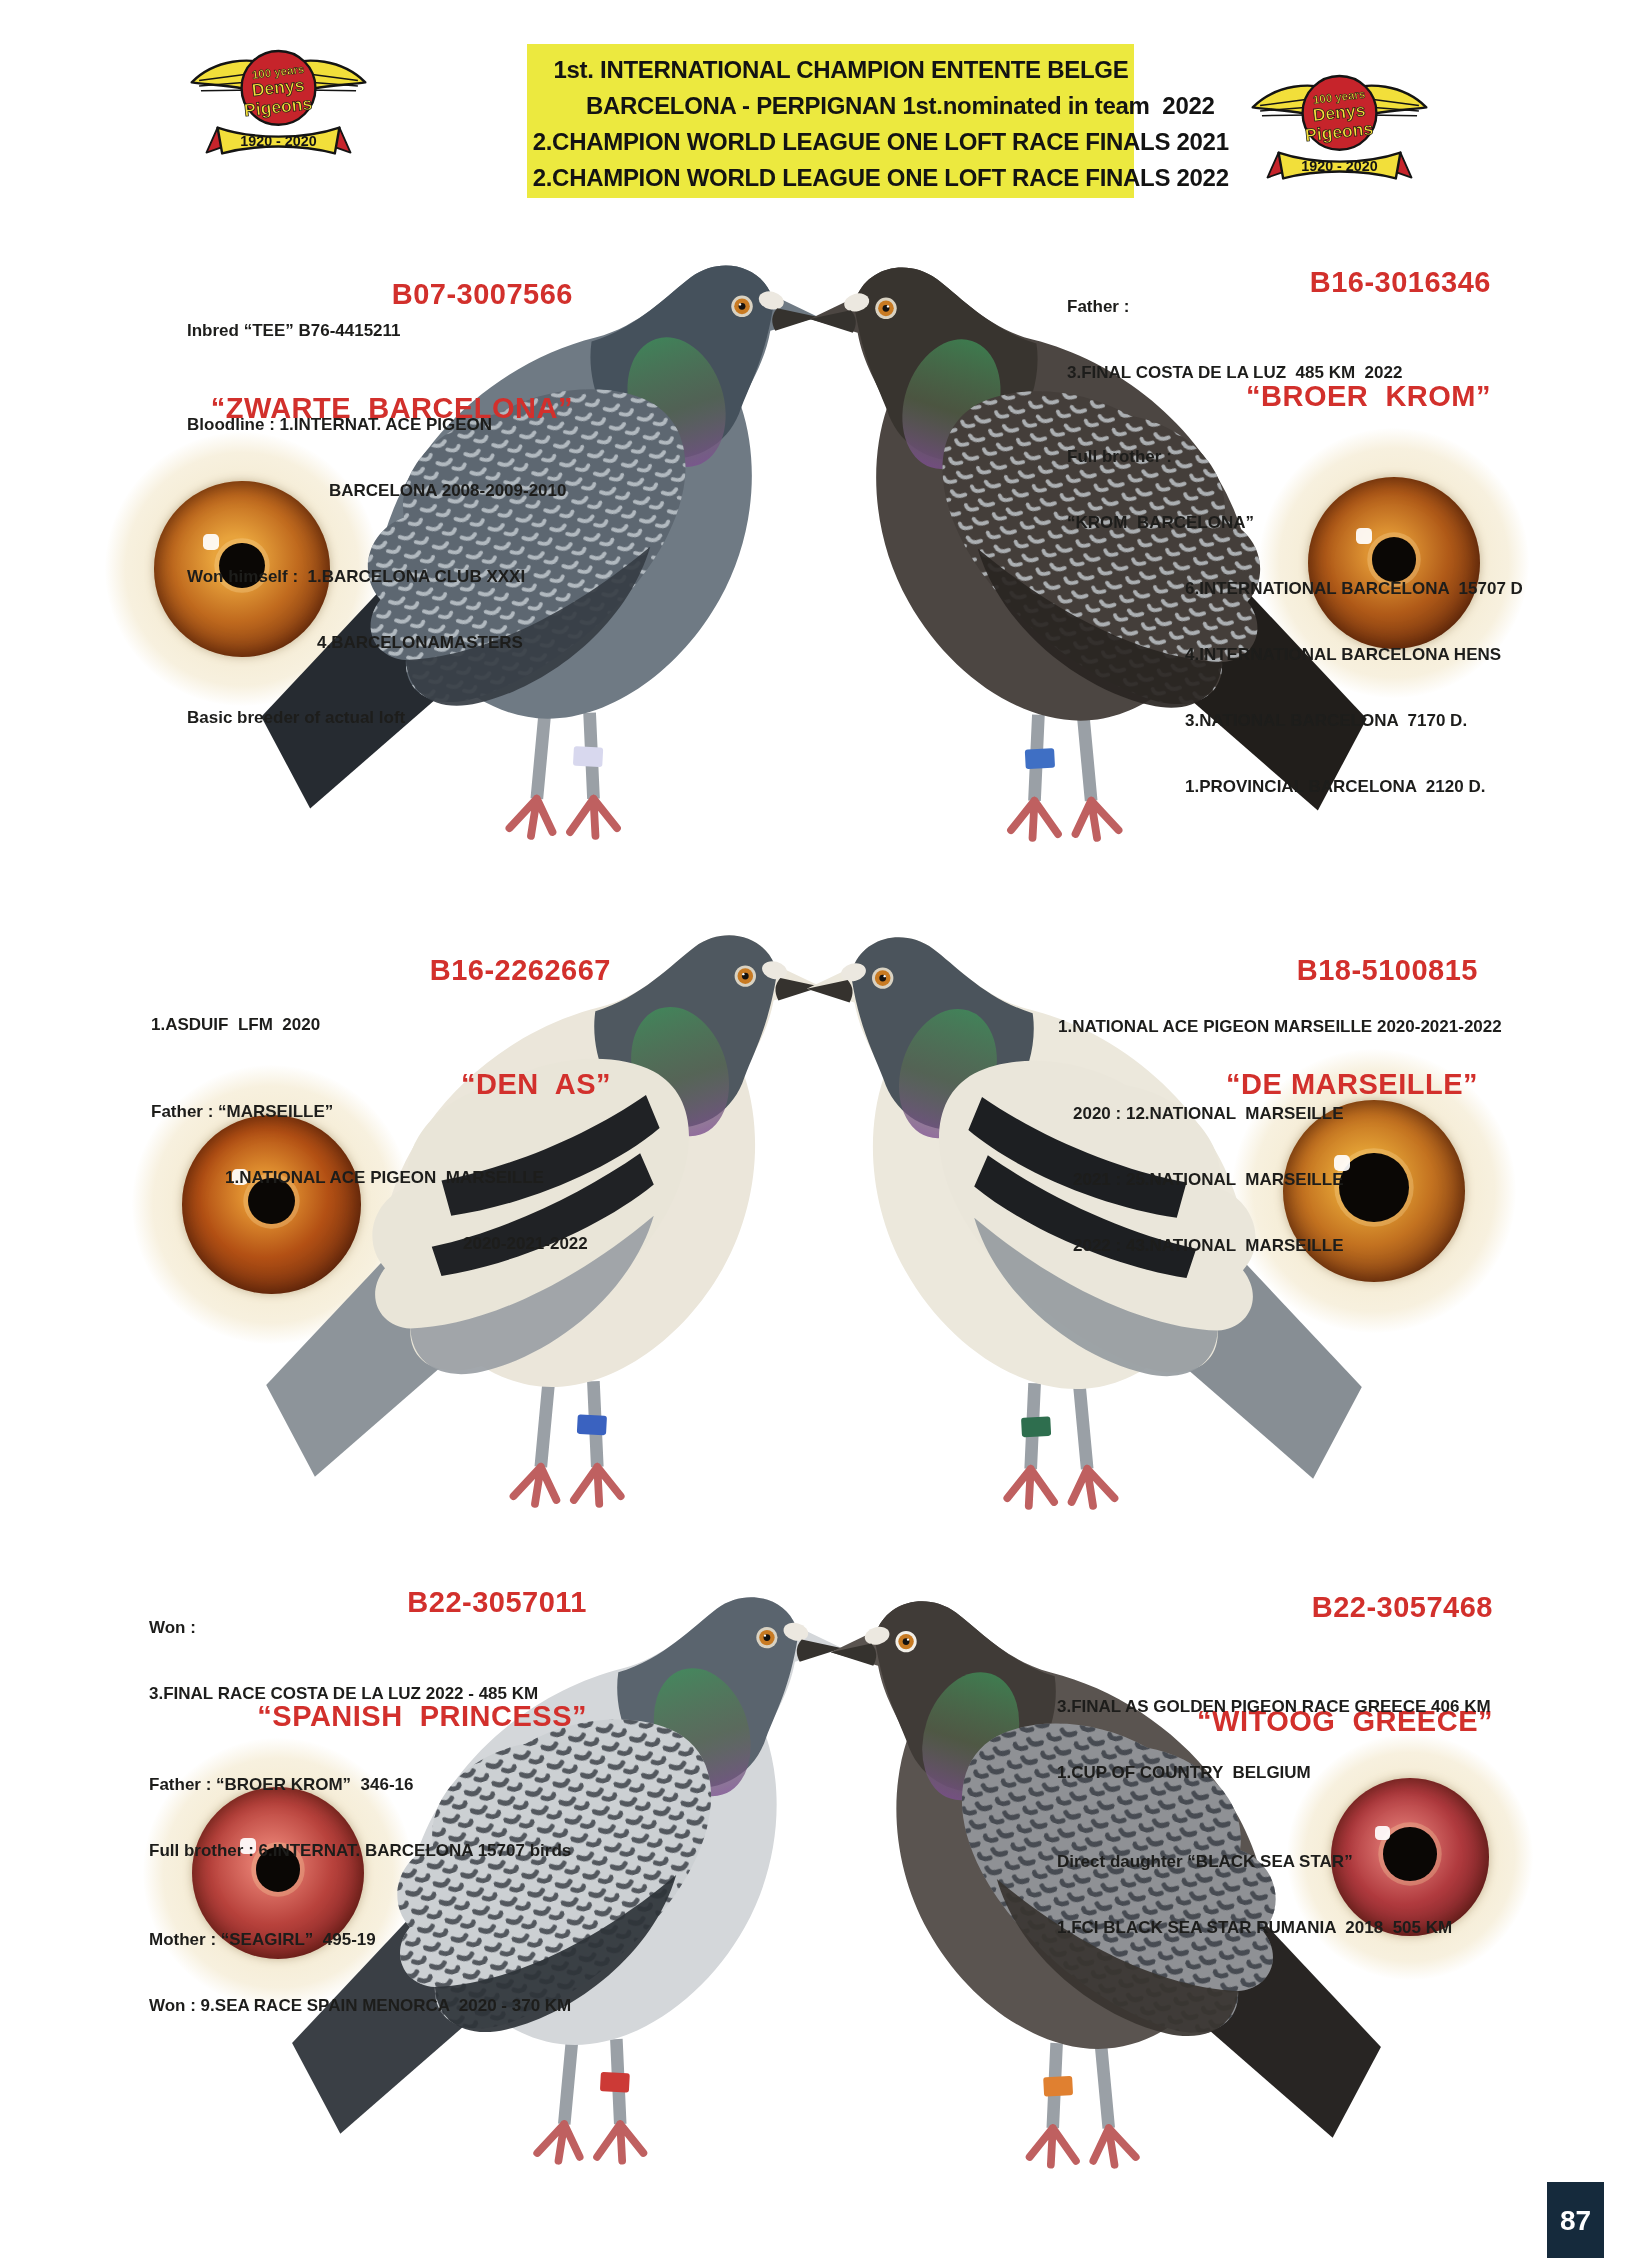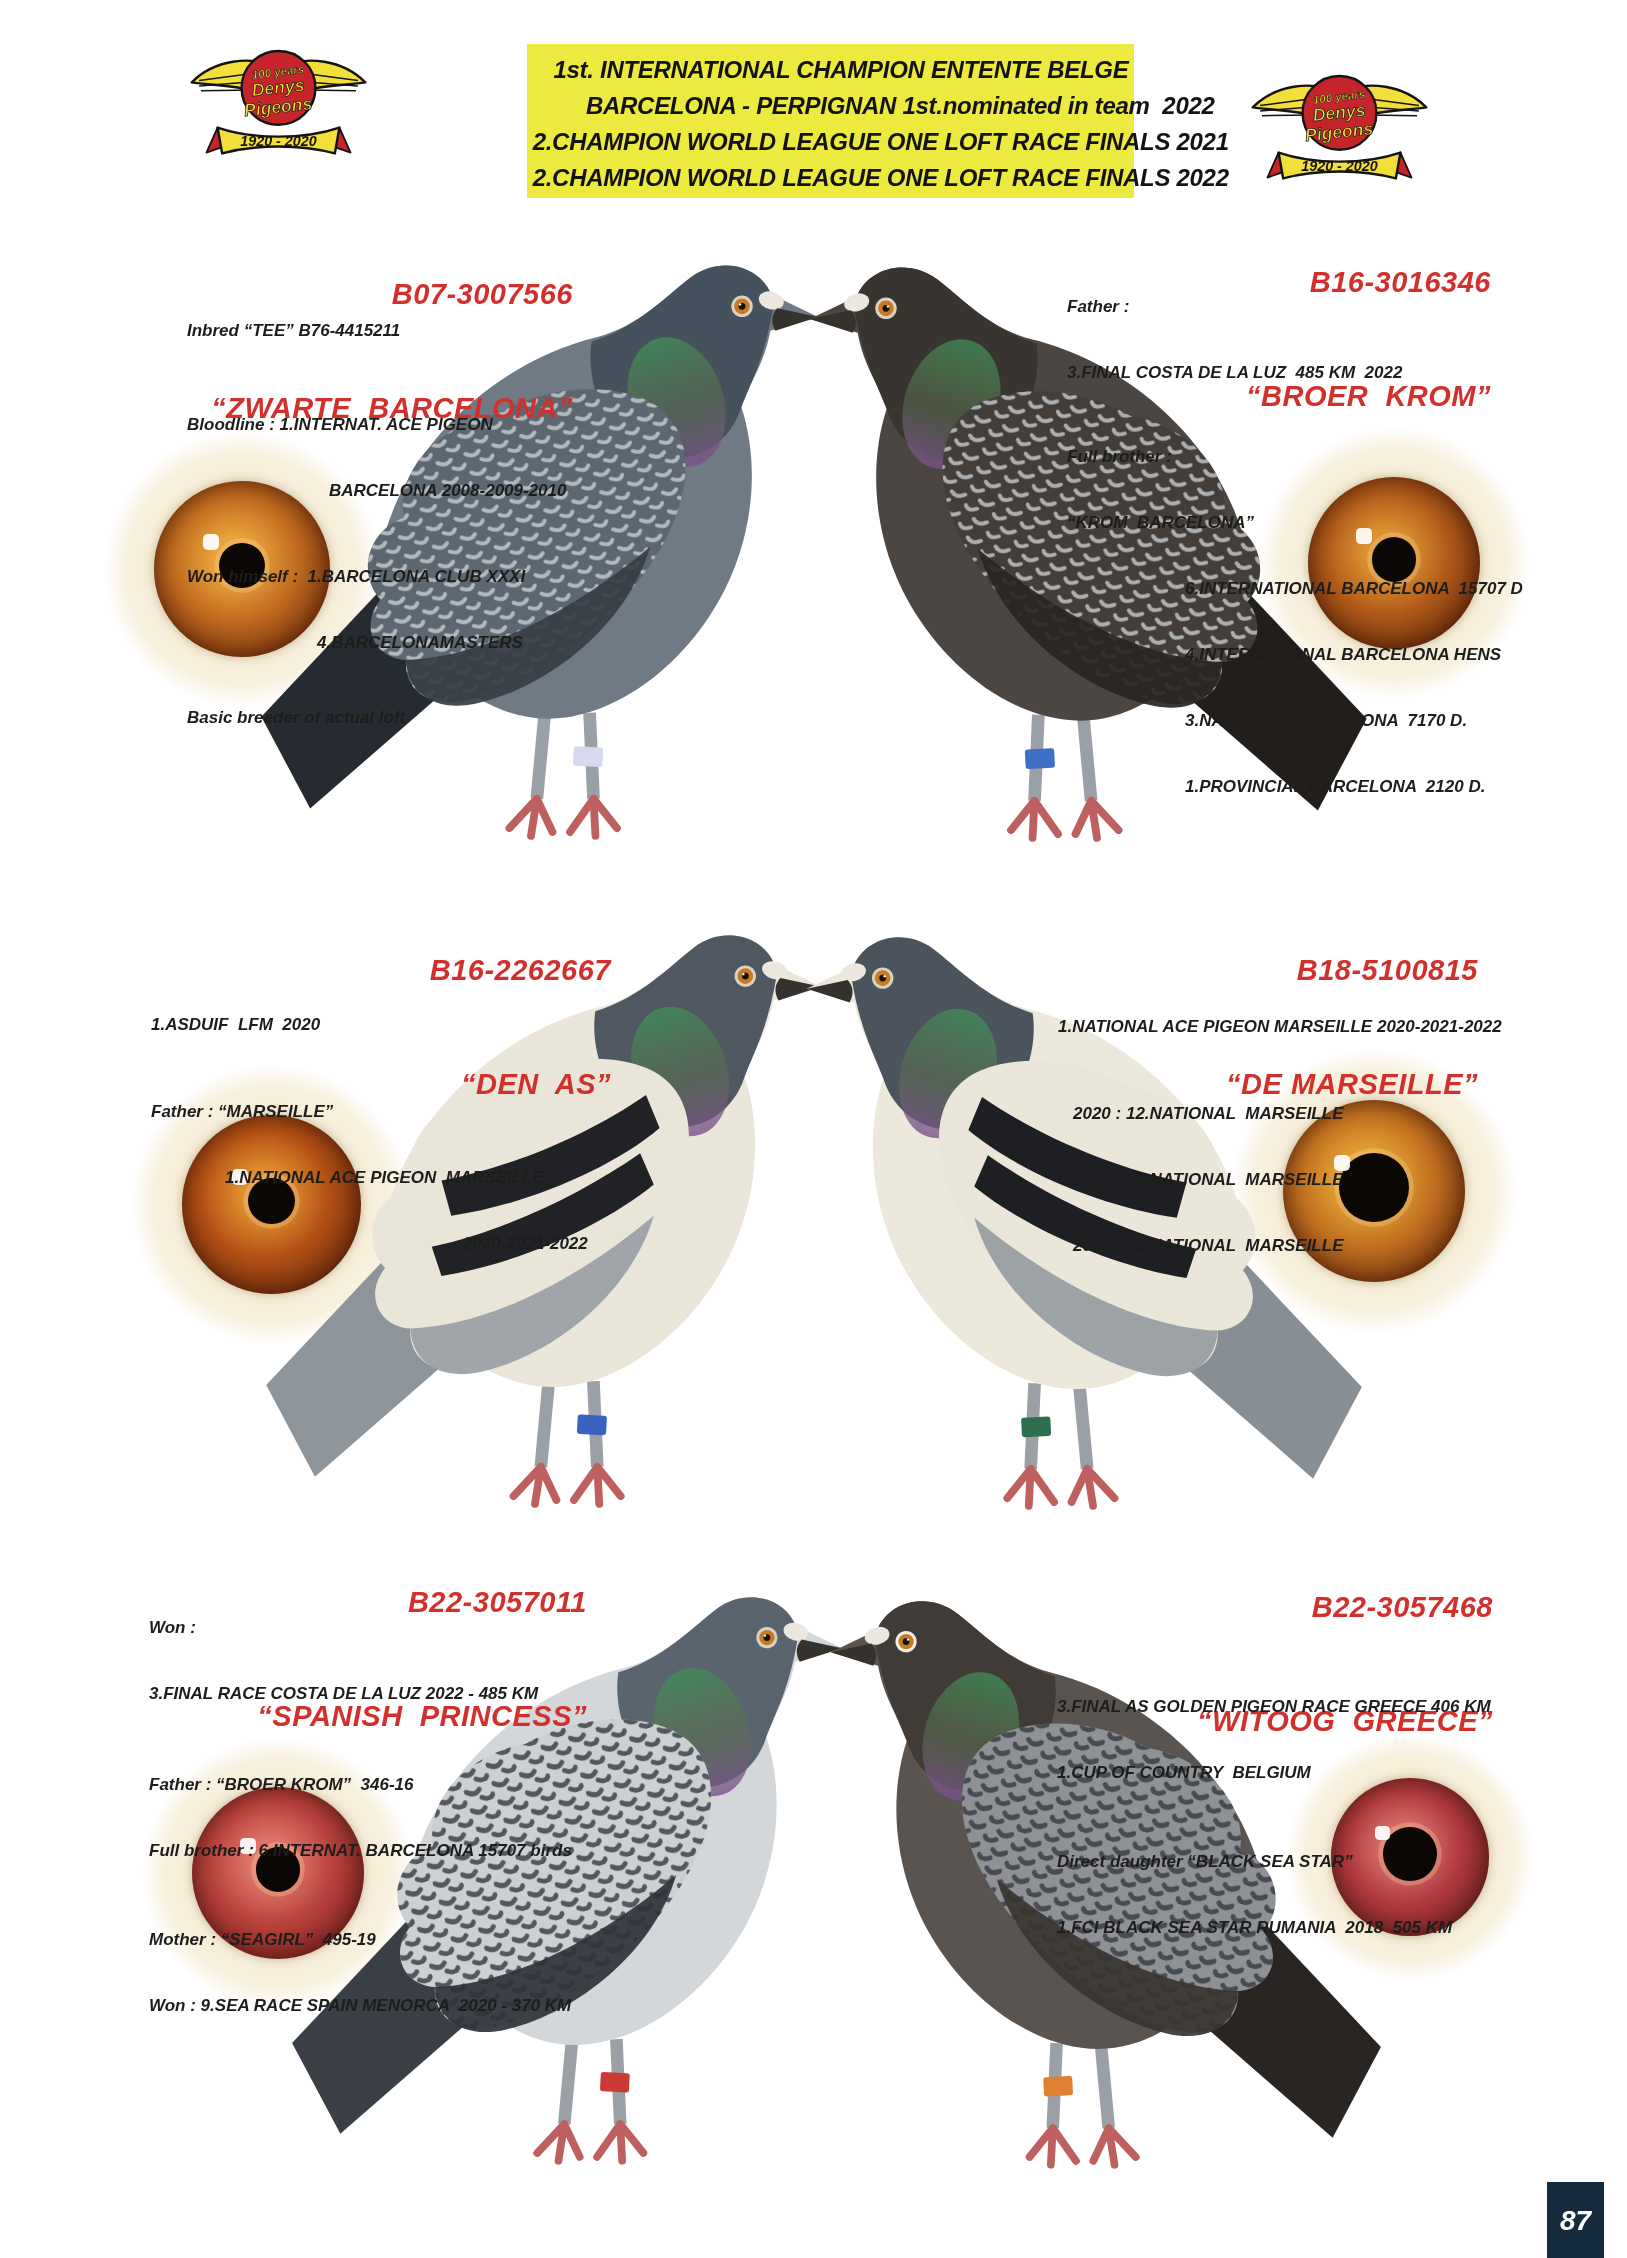--- a/index.html
+++ b/index.html
@@ -1,17 +1,17 @@
 <!DOCTYPE html>
 <html style="--title-red: #d2302c; --banner-yellow: #ece93f; --text-black: #1d1d1b; --page-box-navy: #152a3c; --logo-red: #c6242b; --logo-yellow: #f2df3a;font-size:15px"><head>
 <meta charset="utf-8">
 <style>
   html,body{margin:0;padding:0;background:#888;}
   #page{position:relative;width:1628px;height:2259px;background:#ffffff;overflow:hidden;
-        font-family:"Liberation Sans", sans-serif;font-weight:bold;color:var(--text-black,#1d1d1b);font-style:italic;}
+        font-family:"Liberation Sans", sans-serif;font-weight:bold;color:var(--text-black,#1d1d1b);}
   .abs{position:absolute;}
   
   #banner{left:527px;top:44px;width:607px;height:154px;background:var(--banner-yellow,#ece93f);z-index:4;}
   #banner .bl{font-size:24px;line-height:36px;color:#131313;white-space:pre;letter-spacing:-0.3px;}
   
   .etitle{z-index:5;text-align:right;color:var(--title-red,#d2302c);font-size:29px;line-height:38px;
           white-space:pre;letter-spacing:0.5px;}
   
   .details{z-index:5;font-size:17px;line-height:22px;color:var(--text-black,#1d1d1b);white-space:pre;}
   .details .ln{min-height:22px;}

